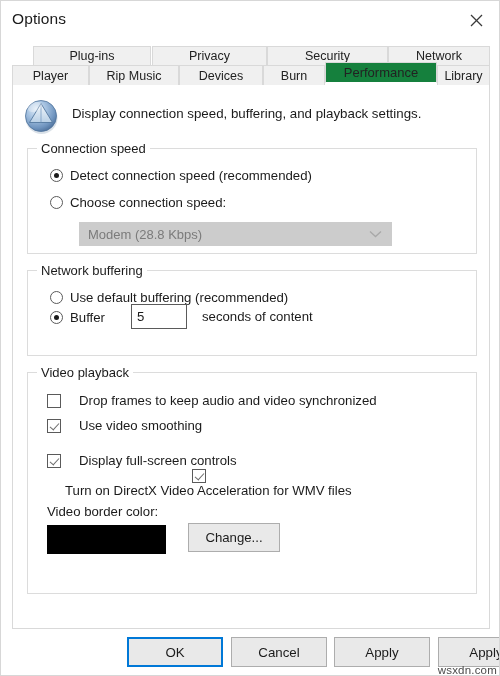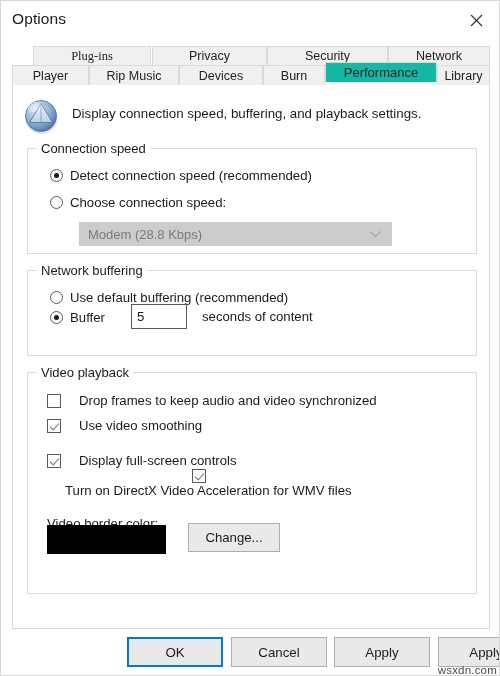--- a/index.html
+++ b/index.html
@@ -49,21 +49,21 @@
     position: absolute; top: 0; height: 20px;
     background: #f0f0f0;
     border: 1px solid #d9d9d9;
     display: flex; align-items: center; justify-content: center;
     font-size: 12.5px; color: #222222;
     cursor: default;
     white-space: nowrap;
   }
   .tabrow.bot .tab { height: 21px; }
   .tab.active {
-    background: #14b8a6;
+    background: #15803d;
     border-bottom-color: #ffffff;
     border-top: 1px solid #d9d9d9;
     height: 24px; top: -3px;
     z-index: 5;
     font-size: 13px;
   }
 
   
   #panel {
     position: absolute; left: 11px; top: 84px;
@@ -190,21 +190,21 @@
   }
   #buf-suffix {
     position: absolute; left: 174px; top: 38px;
     font-size: 13.2px; color: #1b1b1b;
     white-space: nowrap;
   }
 
   
   #vbc-label {
     position: absolute; left: 19px; top: 131px;
-    font-size: 13.2px; color: #1b1b1b; margin-top: 12px;
+    font-size: 13.2px; color: #1b1b1b;
   }
   #vbc-swatch {
     position: absolute; left: 19px; top: 152px;
     width: 119px; height: 29px;
     background: #000000;
     border: 1px solid #000000;
     cursor: default;
   }
   #vbc-change {
     position: absolute; left: 160px; top: 150px;
@@ -256,21 +256,21 @@
     <div id="close-btn">
       <svg width="13" height="13" viewBox="0 0 13 13" aria-hidden="true">
         <line x1="1" y1="1" x2="12" y2="12" stroke="#3a3a3a" stroke-width="1.2"></line>
         <line x1="12" y1="1" x2="1" y2="12" stroke="#3a3a3a" stroke-width="1.2"></line>
       </svg>
     </div>
   </div>
 
   <div id="tabstrip">
     <div class="tabrow top">
-      <div class="tab" style="left:21px;  width:118px;font-family:Liberation Serif, serif;">
+      <div class="tab" style="left:21px;  width:118px;">
           <span>Plug-ins</span>
         </div>
       <div class="tab" style="left:140px; width:115px;">
           <span>Privacy</span>
         </div>
       <div class="tab" style="left:255px; width:121px;">
           <span>Security</span>
         </div>
       <div class="tab" style="left:376px; width:102px;">
           <span>Network</span>

